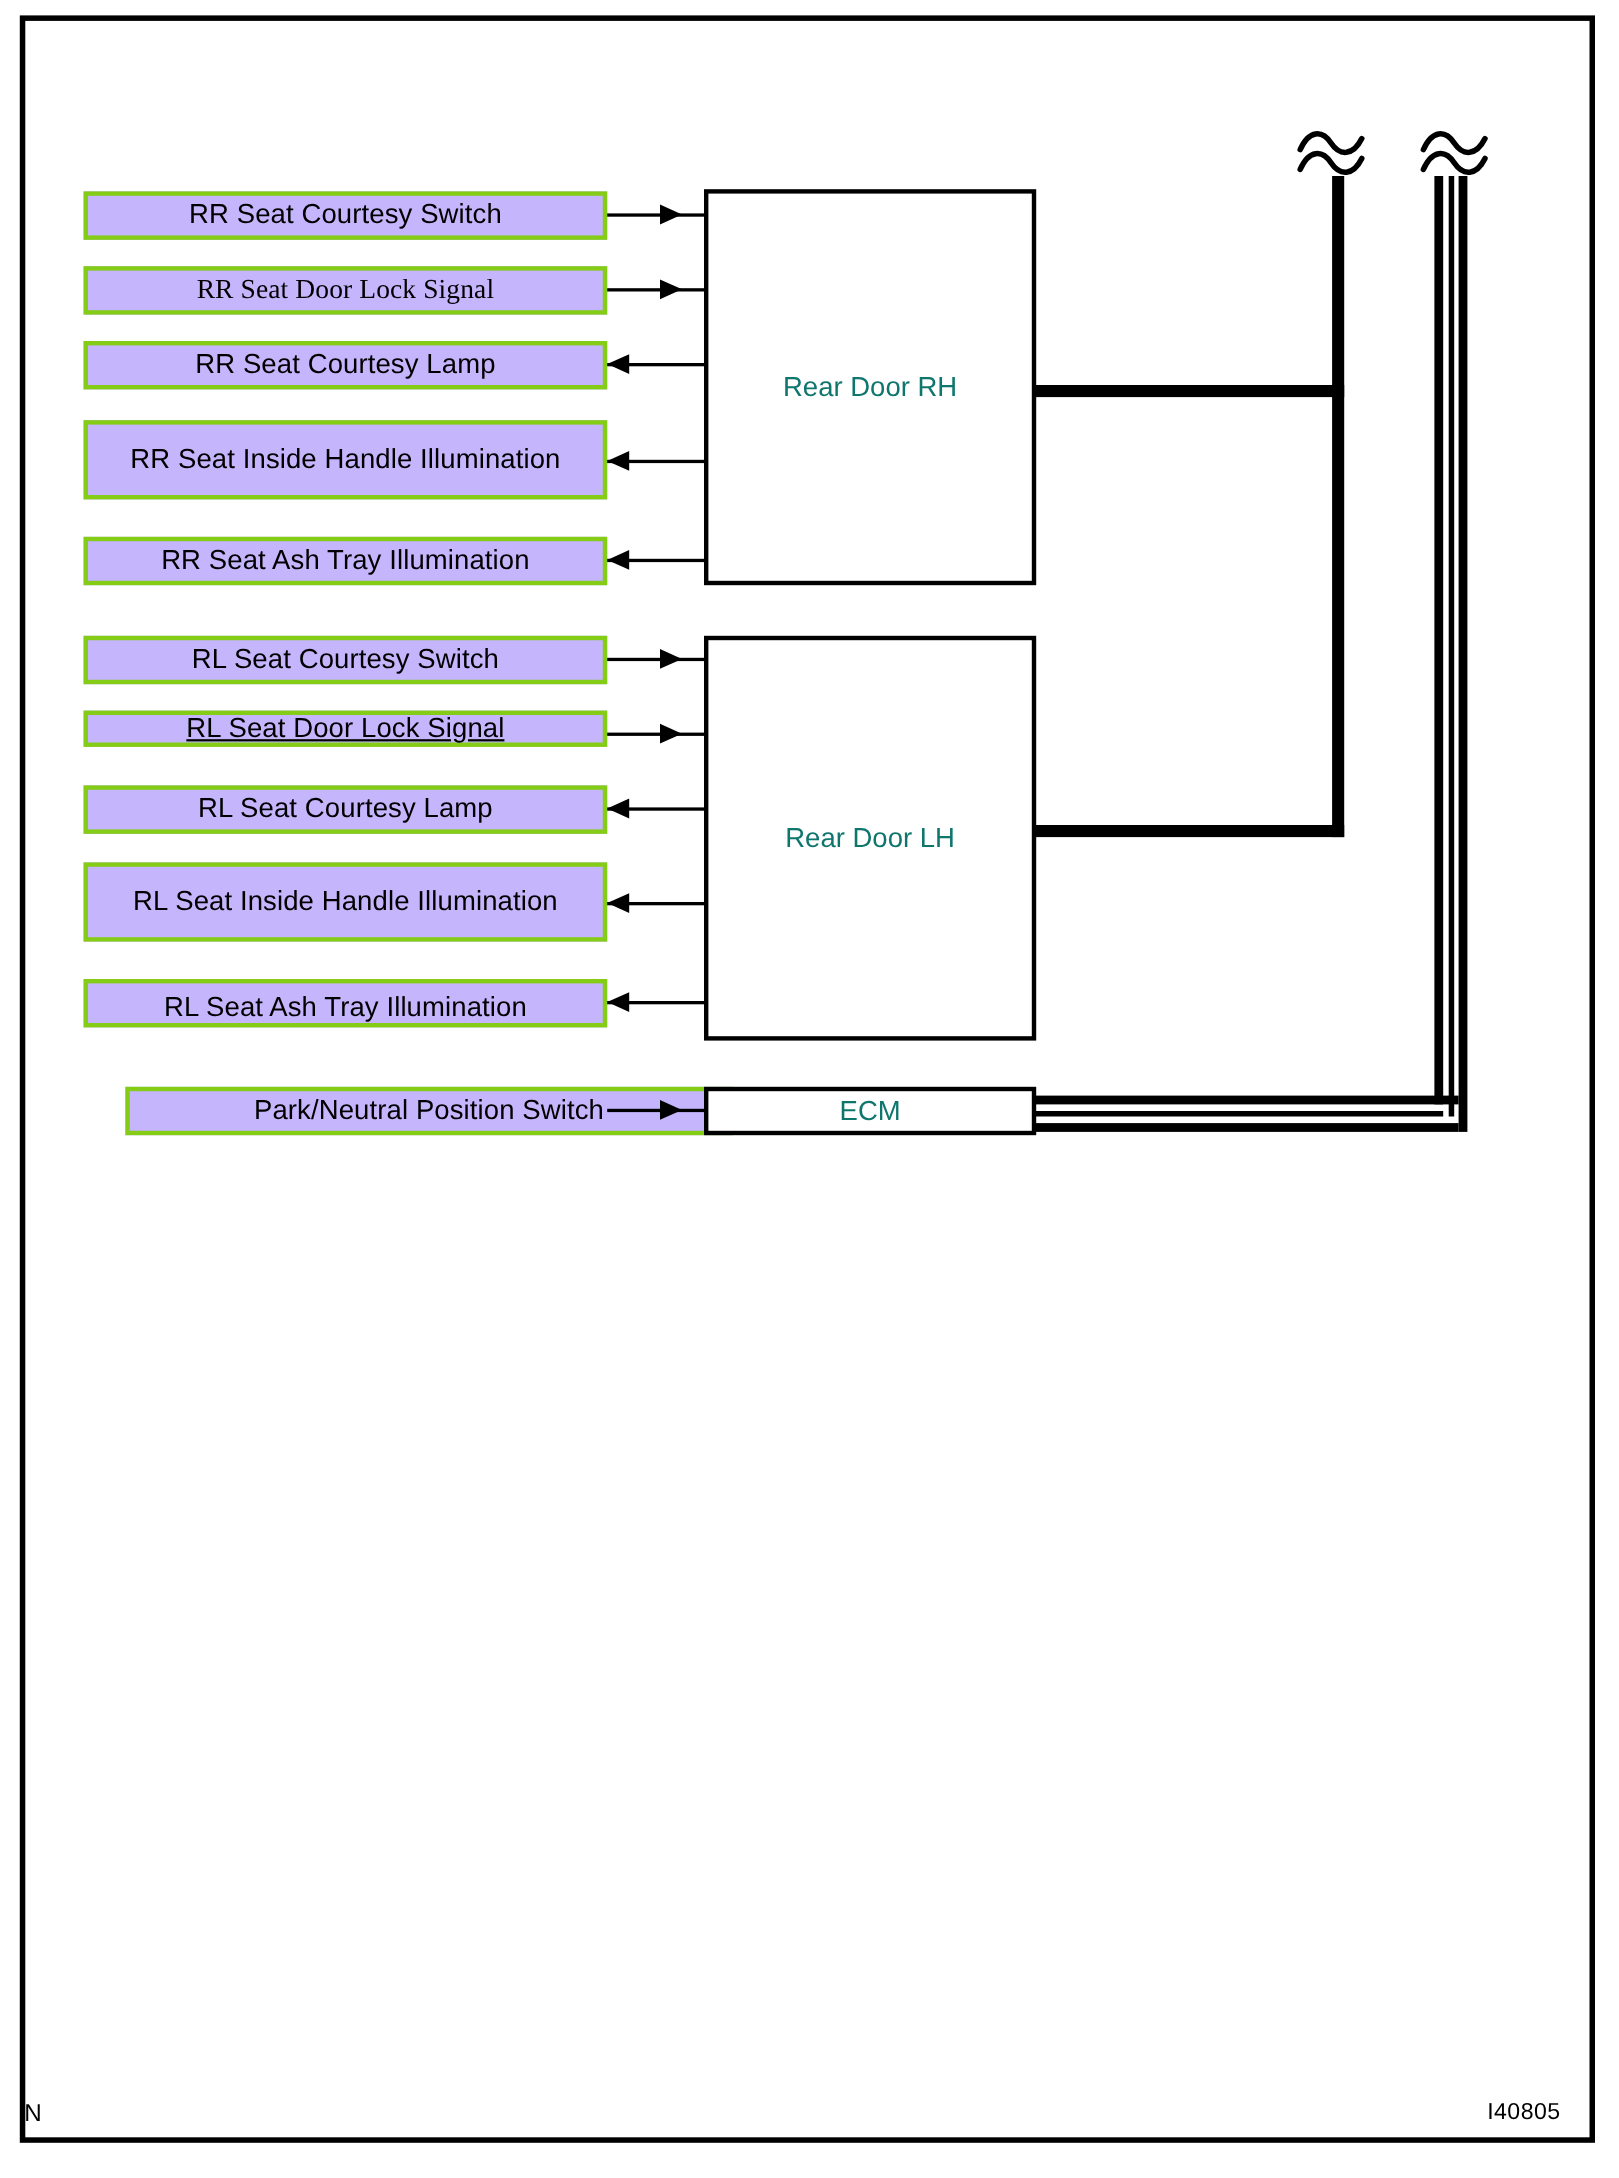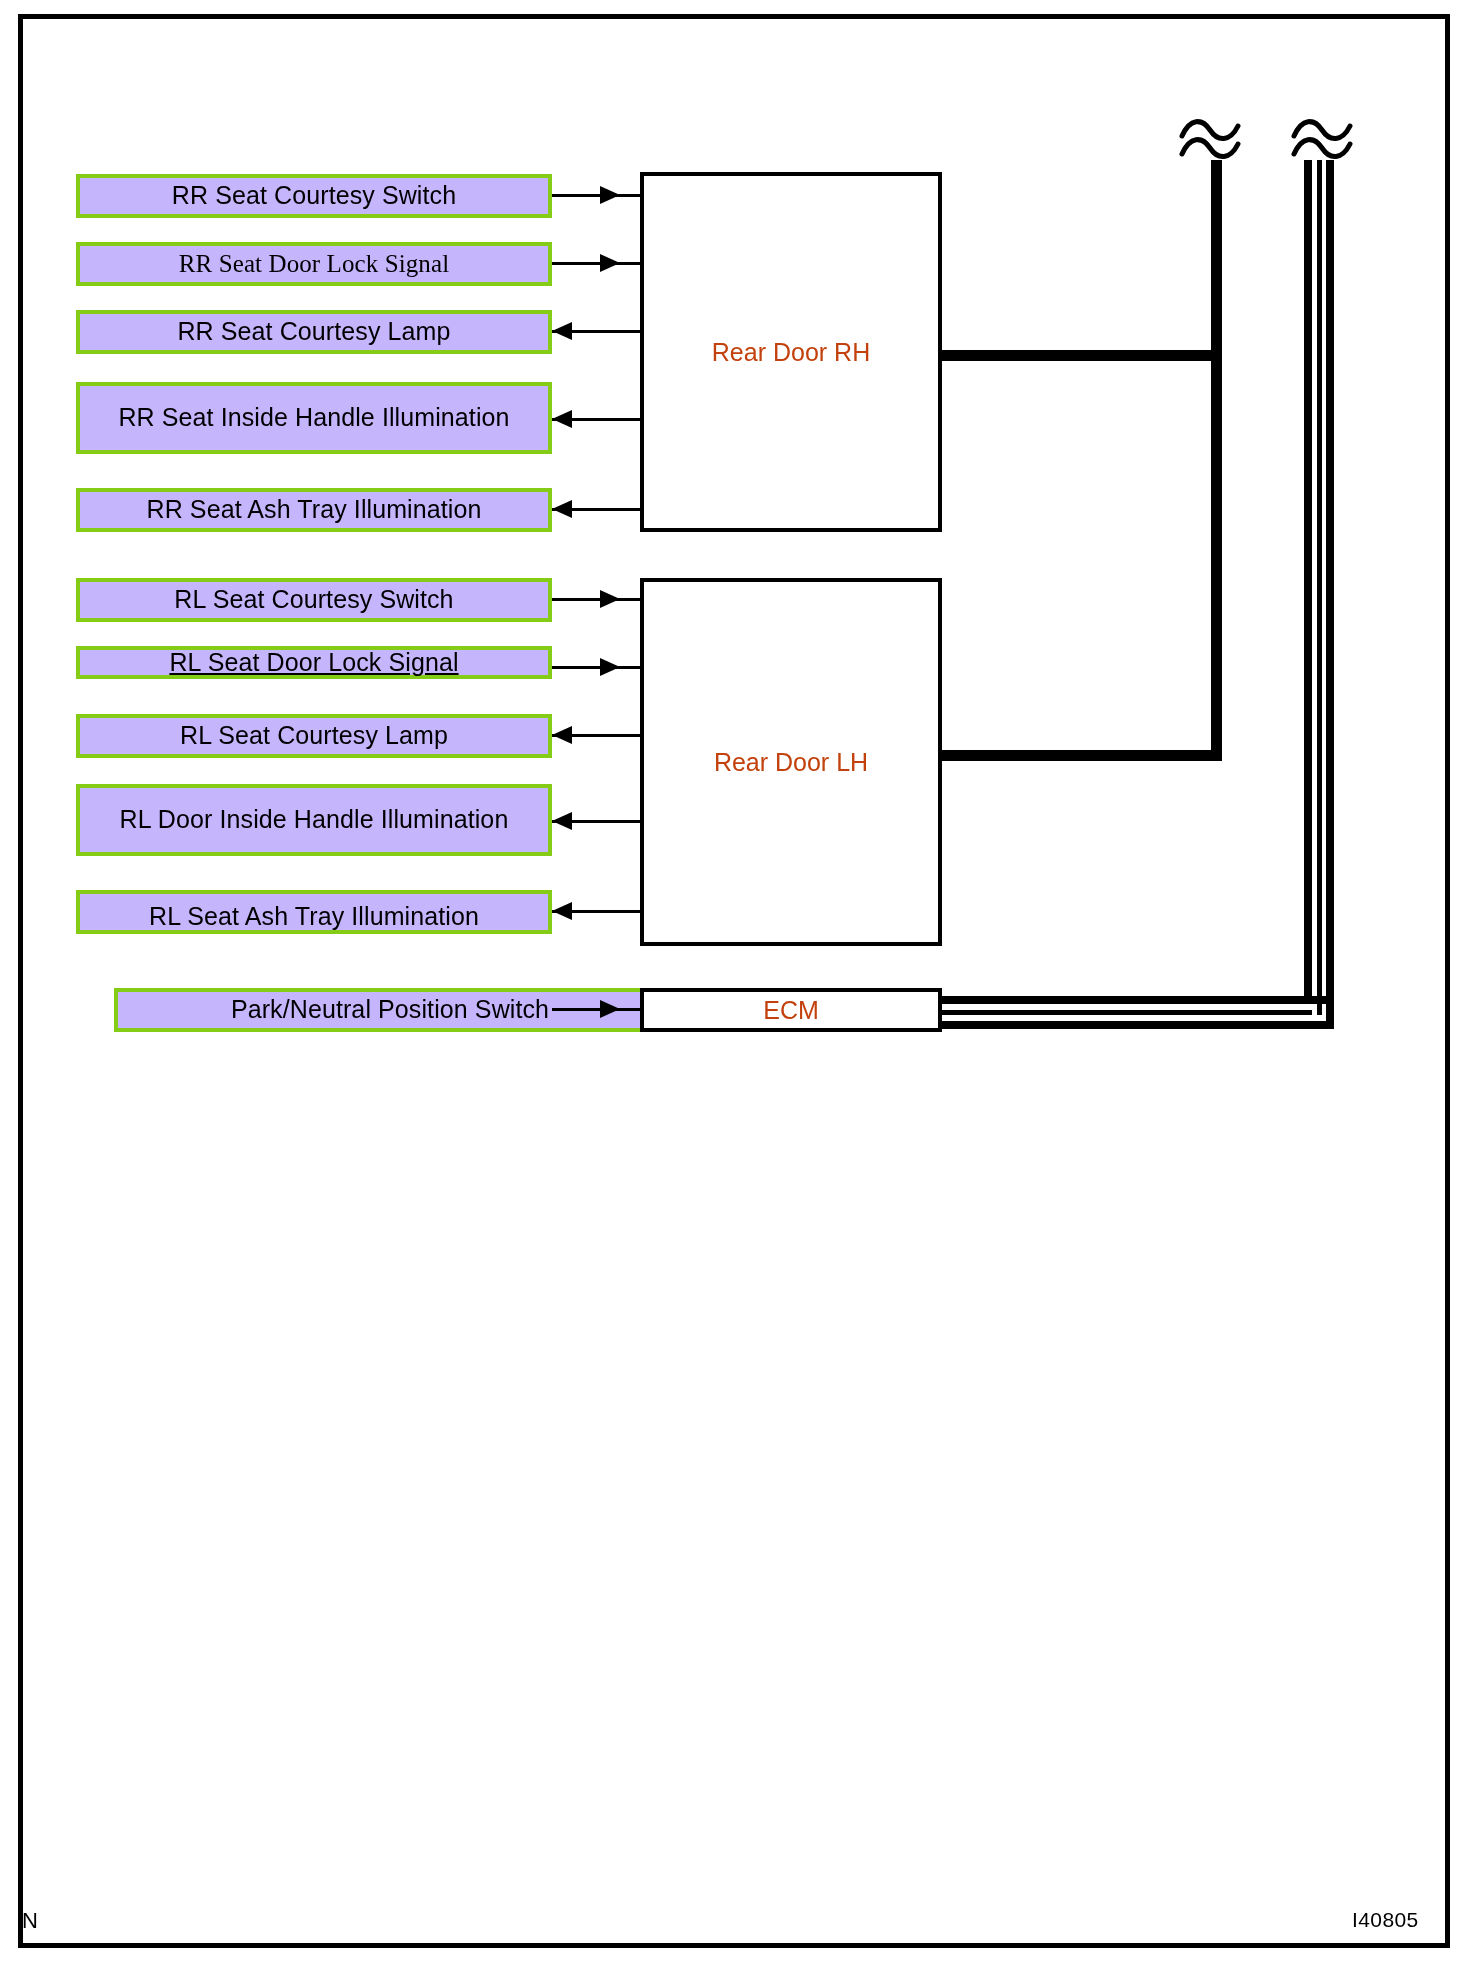--- a/index.html
+++ b/index.html
@@ -7,21 +7,21 @@
        font-family:"Liberation Sans","DejaVu Sans",sans-serif;
        -webkit-font-smoothing:none;}
   #page{position:absolute;left:0;top:0;width:1472px;height:1980px;overflow:hidden;background:#fff;}
   #frame{position:absolute;left:18px;top:14px;width:1432px;height:1934px;
          border:5px solid #000;box-sizing:border-box;}
   .lbox{position:absolute;border:4px solid #84cc16;box-sizing:border-box;background:#c4b5fd;
         display:flex;align-items:center;justify-content:center;
         font-size:25px;color:#000;line-height:1.1;letter-spacing:.1px;}
   .lbox.tall{align-items:center;}
   .nodebox{position:absolute;border:4px solid #000;box-sizing:border-box;background:#fff;
-           display:flex;align-items:center;justify-content:center;font-size:25px;color:#c2410c;}
+           display:flex;align-items:center;justify-content:center;font-size:25px;color:#0f766e;}
   .nodebox.rd{align-items:center;}
   .hline{position:absolute;background:#000;height:3px;}
   .thickh{position:absolute;background:#000;height:11px;}
   .thickv{position:absolute;background:#000;width:11px;}
   .arrow-r{position:absolute;width:0;height:0;border-left:20px solid #000;
            border-top:9px solid transparent;border-bottom:9px solid transparent;}
   .arrow-l{position:absolute;width:0;height:0;border-right:20px solid #000;
            border-top:9px solid transparent;border-bottom:9px solid transparent;}
   .corner-label{position:absolute;font-size:22px;color:#000;}
   .code-label{position:absolute;font-size:21px;color:#000;letter-spacing:.4px;}
@@ -61,21 +61,21 @@
 
   <div class="lbox" style="left:76px;top:646px;width:476px;height:33px;text-decoration:underline;">
     <span>RL Seat Door Lock Signal</span>
   </div>
 
   <div class="lbox" style="left:76px;top:714px;width:476px;height:44px;">
     <span>RL Seat Courtesy Lamp</span>
   </div>
 
   <div class="lbox tall" style="left:76px;top:784px;width:476px;height:72px;">
-    <span>RL Door Inside Handle Illumination</span>
+    <span>RL Seat Inside Handle Illumination</span>
   </div>
 
   <div class="lbox" style="left:76px;top:890px;width:476px;height:44px;align-items:flex-end;">
     <span>RL Seat Ash Tray Illumination</span>
   </div>
 
   <div class="lbox" style="left:72px;top:988px;width:552px;height:44px;margin-left:42px;">
     <span>Park/Neutral Position Switch</span>
   </div>
 

